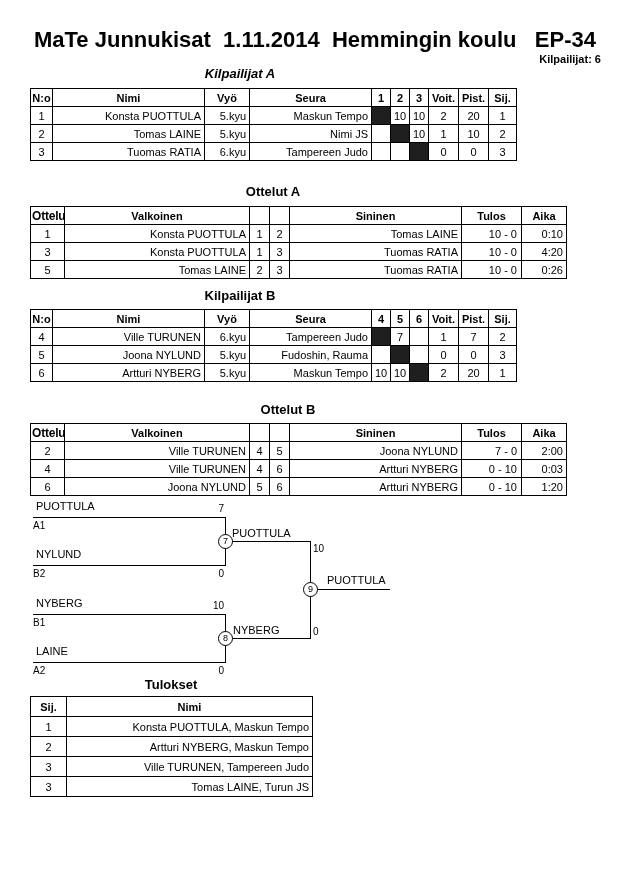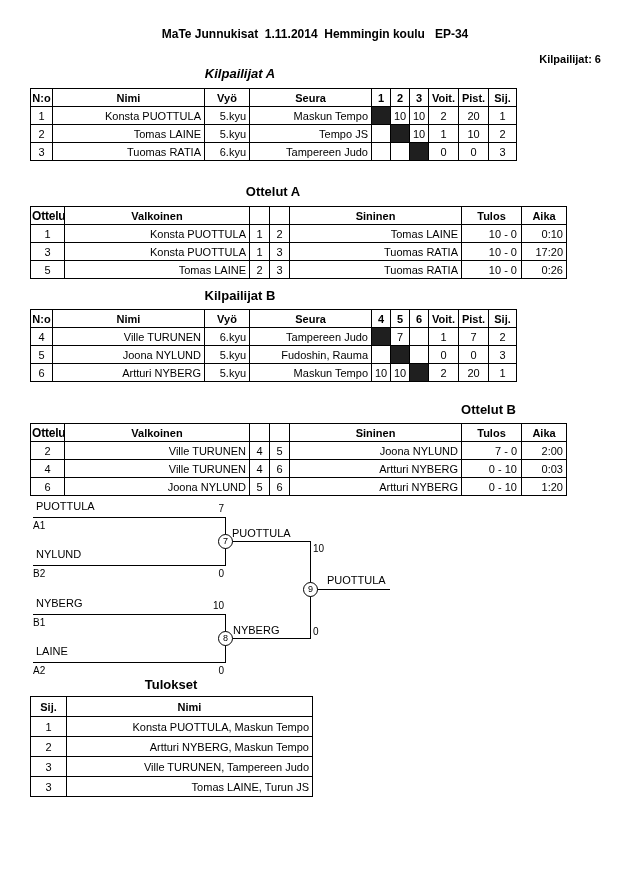--- a/index.html
+++ b/index.html
@@ -1,18 +1,18 @@
 <!DOCTYPE html>
 <html style="--diag_fill: #1f1f1f; --line: #000000;"><head>
 <meta charset="utf-8">
 <style>
   html,body{margin:0;padding:0;}
   body{width:630px;height:891px;background:#fff;font-family:"Liberation Sans",sans-serif;color:#000;}
   .page{position:relative;width:630px;height:891px;background:#fff;overflow:hidden;}
-  .title{position:absolute;top:27px;left:0;width:630px;text-align:center;font-size:12px;font-weight:bold;white-space:pre;}
+  .title{position:absolute;top:27px;left:0;width:630px;text-align:center;font-size:22px;font-weight:bold;white-space:pre;}
   .competitors{position:absolute;top:53px;right:29px;font-size:11px;font-weight:bold;}
   .sec-heading{position:absolute;font-size:13px;font-weight:bold;text-align:center;}
   table.tbl{position:absolute;border-collapse:collapse;table-layout:fixed;background:#fff;}
   .tbl th,.tbl td{border:1px solid #000;font-size:11px;height:17px;padding:0 3px;overflow:hidden;white-space:nowrap;}
   .tbl th{font-weight:bold;text-align:center;padding:0 1px;}
   th.tight{font-size:12px;letter-spacing:-0.2px;}
   td.c{text-align:center;padding:0 1px;}
   td.l{text-align:right;}
   td.r{text-align:right;padding-right:4px;}
   td.blk{background:var(--diag_fill,#1f1f1f);}
@@ -71,21 +71,21 @@
         <td class="c">10</td>
         <td class="c">10</td>
         <td class="c">2</td>
         <td class="c">20</td>
         <td class="c">1</td>
       </tr>
       <tr>
         <td class="c">2</td>
         <td class="l">Tomas LAINE</td>
         <td class="l">5.kyu</td>
-        <td class="l">Tempo JS</td>
+        <td class="l">Nimi JS</td>
         <td class="c"></td>
         <td class="c blk"></td>
         <td class="c">10</td>
         <td class="c">1</td>
         <td class="c">10</td>
         <td class="c">2</td>
       </tr>
       <tr>
         <td class="c">3</td>
         <td class="l">Tuomas RATIA</td>
@@ -134,21 +134,21 @@
         <td class="r">10 - 0</td>
         <td class="l">0:10</td>
       </tr>
       <tr>
         <td class="c">3</td>
         <td class="l">Konsta PUOTTULA</td>
         <td class="c">1</td>
         <td class="c">3</td>
         <td class="l">Tuomas RATIA</td>
         <td class="r">10 - 0</td>
-        <td class="l">17:20</td>
+        <td class="l">4:20</td>
       </tr>
       <tr>
         <td class="c">5</td>
         <td class="l">Tomas LAINE</td>
         <td class="c">2</td>
         <td class="c">3</td>
         <td class="l">Tuomas RATIA</td>
         <td class="r">10 - 0</td>
         <td class="l">0:26</td>
       </tr>
@@ -217,21 +217,21 @@
         <td class="c">10</td>
         <td class="c">10</td>
         <td class="c blk"></td>
         <td class="c">2</td>
         <td class="c">20</td>
         <td class="c">1</td>
       </tr>
     </tbody>
   </table>
 
-  <div class="sec-heading" style="left:30px;top:402px;width:486px;text-align:right;">Ottelut B</div>
+  <div class="sec-heading" style="left:45px;top:402px;width:486px;">Ottelut B</div>
 
   <table class="tbl" style="left:30px;top:423px;width:536px;">
     <colgroup>
       <col style="width:34px">
         <col style="width:185px">
         <col style="width:20px">
         <col style="width:20px">
       <col style="width:172px">
         <col style="width:60px">
         <col style="width:45px">

